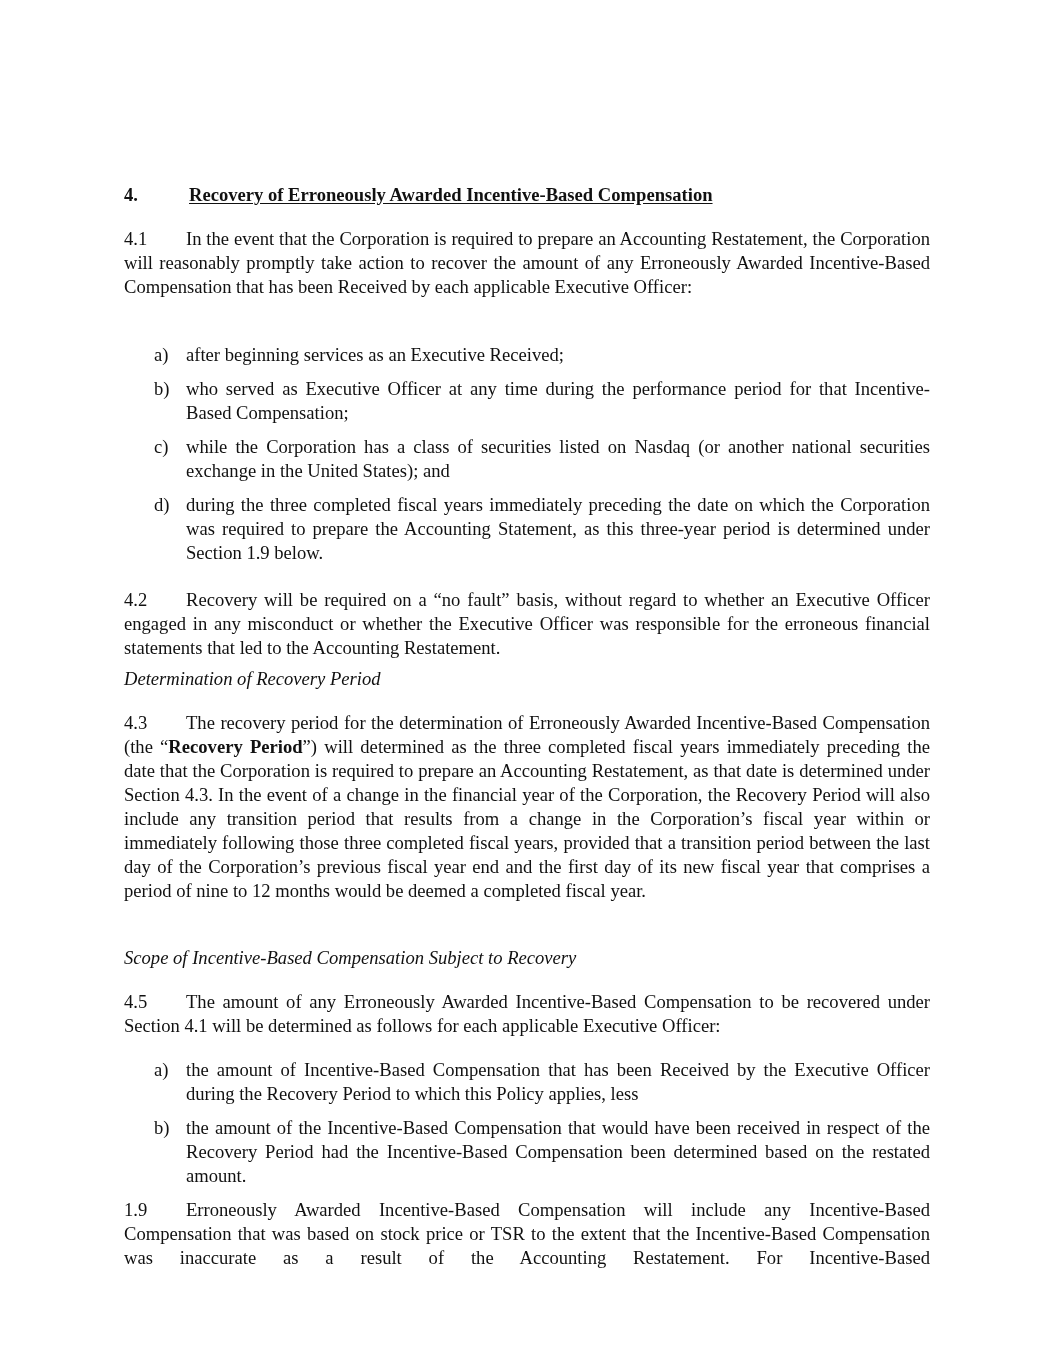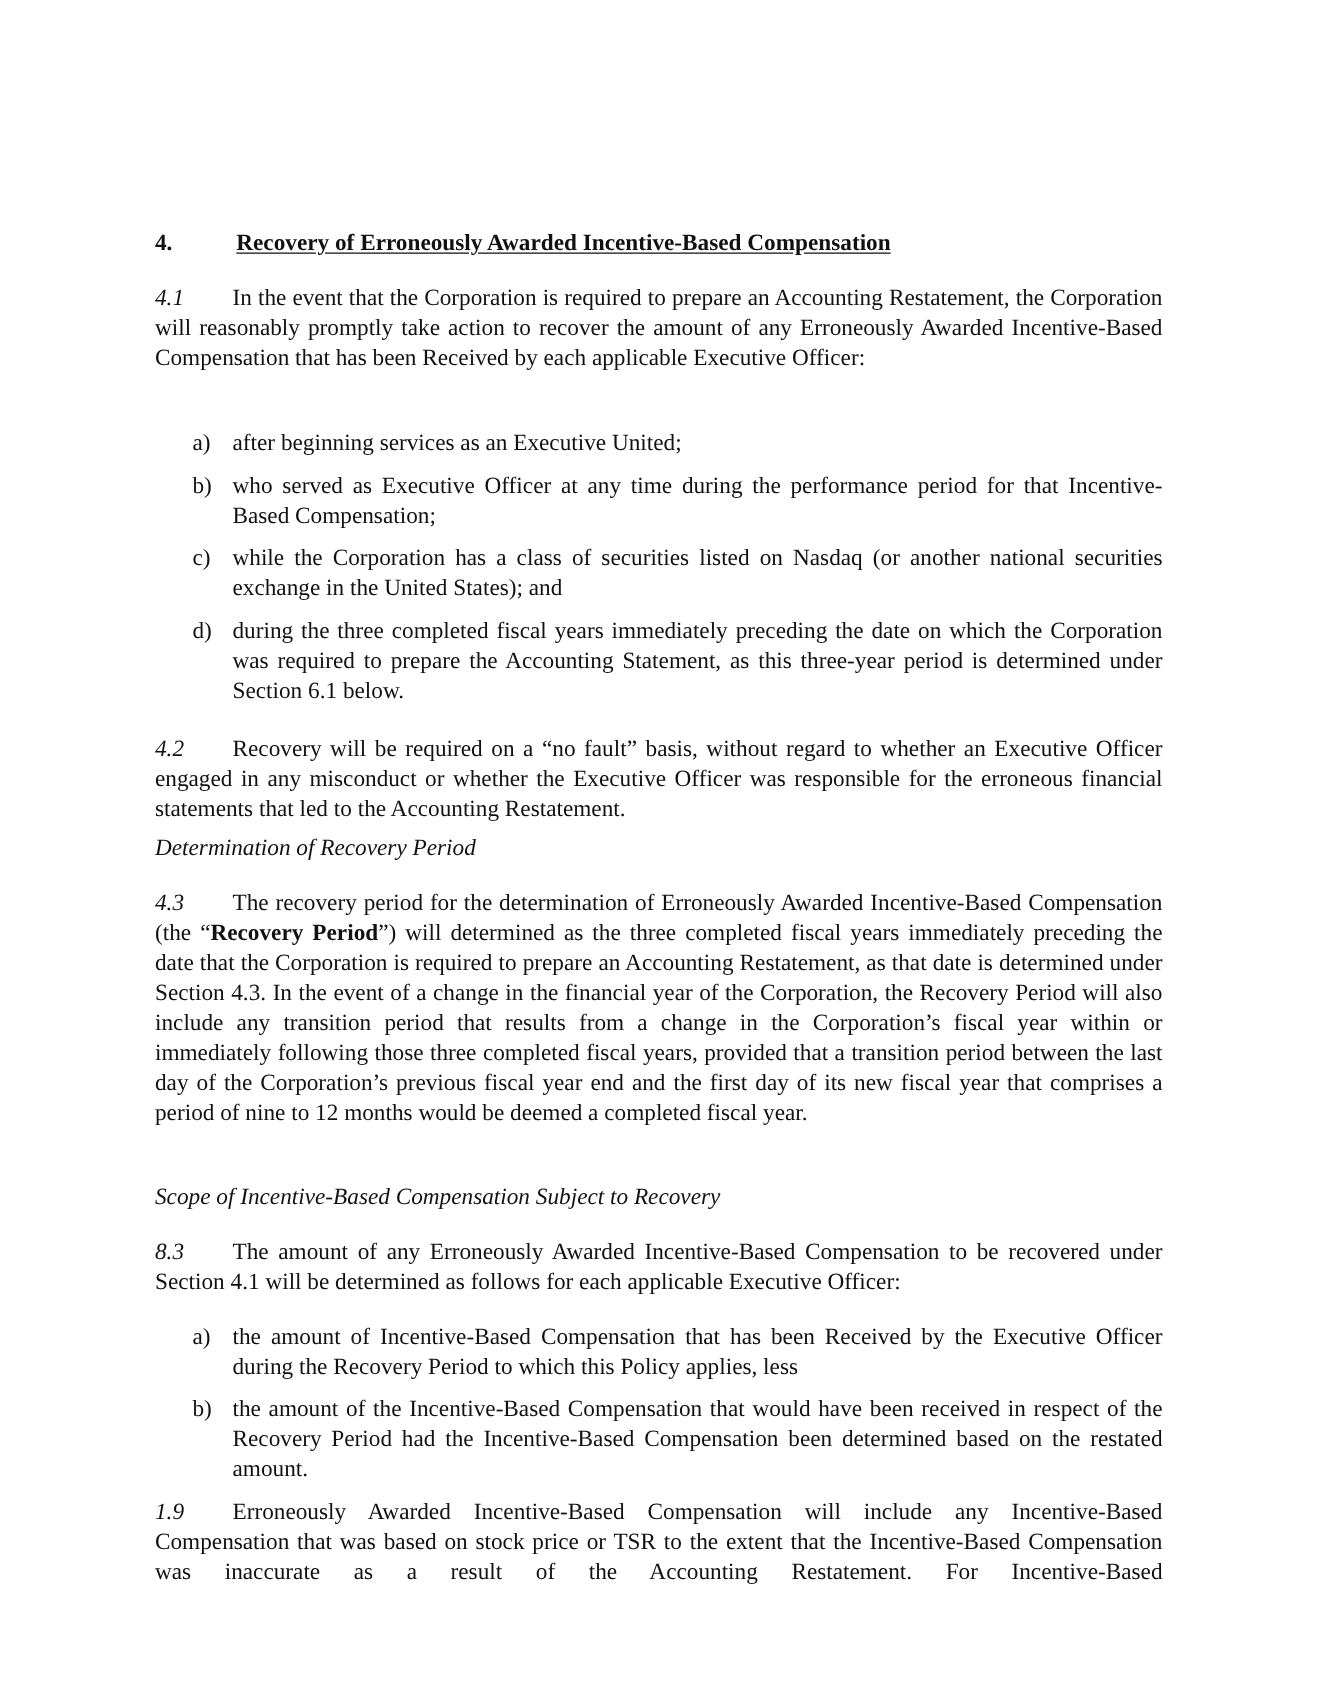--- a/index.html
+++ b/index.html
@@ -6,21 +6,21 @@
   body { width: 1055px; height: 1365px; position: relative; overflow: hidden; }
   .page {
     position: absolute; left: 124px; top: 0; width: 806px;
     font-family: "Liberation Serif", serif; font-size: 18.6px; color: #111111;
     line-height: 24px;
   }
   .heading { position: absolute; left: 0; top: 183px; font-weight: bold; white-space: nowrap; }
   .heading .u { text-decoration: underline; text-underline-offset: 2px; margin-left: 33px; }
   .heading .num { display: inline-block; width: 32px; }
   .para { position: absolute; left: 0; width: 806px; text-align: justify; }
-  .para .sec { display: inline-block; width: 62px; font-style: italic; }
+  .para .sec { display: inline-block; width: 62px; }
   .item { position: absolute; left: 30px; width: 776px; }
   .item .lbl { position: absolute; left: 0; top: 0; width: 30px; }
   .item .txt { margin-left: 32px; text-align: justify; display: block; }
   .subhead { position: absolute; left: 0; font-style: italic; white-space: nowrap; }
   .justify-last { text-align-last: justify; }
 </style>
 </head>
 <body>
 
 <div class="page">
@@ -28,49 +28,49 @@
   <div class="heading">
     <span class="num">4.</span><span class="u">Recovery of Erroneously Awarded Incentive-Based Compensation</span>
   </div>
 
   <div class="para" style="top:227px;">
     <span class="sec">4.1</span><span>In the event that the Corporation is required to prepare an Accounting Restatement, the Corporation will reasonably promptly take action to recover the amount of any Erroneously Awarded Incentive-Based Compensation that has been Received by each applicable Executive Officer:</span>
   </div>
 
   <div class="item" style="top:343px;">
     <span class="lbl">a)</span>
-    <span class="txt">after beginning services as an Executive United;</span>
+    <span class="txt">after beginning services as an Executive Received;</span>
   </div>
   <div class="item" style="top:377px;">
     <span class="lbl">b)</span>
     <span class="txt">who served as Executive Officer at any time during the performance period for that Incentive-Based Compensation;</span>
   </div>
   <div class="item" style="top:435px;">
     <span class="lbl">c)</span>
     <span class="txt">while the Corporation has a class of securities listed on Nasdaq (or another national securities exchange in the United States); and</span>
   </div>
   <div class="item" style="top:493px;">
     <span class="lbl">d)</span>
-    <span class="txt">during the three completed fiscal years immediately preceding the date on which the Corporation was required to prepare the Accounting Statement, as this three-year period is determined under Section 6.1 below.</span>
+    <span class="txt">during the three completed fiscal years immediately preceding the date on which the Corporation was required to prepare the Accounting Statement, as this three-year period is determined under Section 1.9 below.</span>
   </div>
 
   <div class="para" style="top:588px;">
     <span class="sec">4.2</span><span>Recovery will be required on a “no fault” basis, without regard to whether an Executive Officer engaged in any misconduct or whether the Executive Officer was responsible for the erroneous financial statements that led to the Accounting Restatement.</span>
   </div>
 
   <div class="subhead" style="top:667px;text-align:center;">Determination of Recovery Period</div>
 
   <div class="para" style="top:711px;">
     <span class="sec">4.3</span><span>The recovery period for the determination of Erroneously Awarded Incentive-Based Compensation (the “</span><b>Recovery Period</b><span>”) will determined as the three completed fiscal years immediately preceding the date that the Corporation is required to prepare an Accounting Restatement, as that date is determined under Section 4.3.  In the event of a change in the financial year of the Corporation, the Recovery Period will also include any transition period that results from a change in the Corporation’s fiscal year within or immediately following those three completed fiscal years, provided that a transition period between the last day of the Corporation’s previous fiscal year end and the first day of its new fiscal year that comprises a period of nine to 12 months would be deemed a completed fiscal year.</span>
   </div>
 
   <div class="subhead" style="top:946px;">Scope of Incentive-Based Compensation Subject to Recovery</div>
 
   <div class="para" style="top:990px;">
-    <span class="sec">8.3</span><span>The amount of any Erroneously Awarded Incentive-Based Compensation to be recovered under Section 4.1 will be determined as follows for each applicable Executive Officer:</span>
+    <span class="sec">4.5</span><span>The amount of any Erroneously Awarded Incentive-Based Compensation to be recovered under Section 4.1 will be determined as follows for each applicable Executive Officer:</span>
   </div>
 
   <div class="item" style="top:1058px;">
     <span class="lbl">a)</span>
     <span class="txt">the amount of Incentive-Based Compensation that has been Received by the Executive Officer during the Recovery Period to which this Policy applies, less</span>
   </div>
   <div class="item" style="top:1116px;">
     <span class="lbl">b)</span>
     <span class="txt">the amount of the Incentive-Based Compensation that would have been received in respect of the Recovery Period had the Incentive-Based Compensation been determined based on the restated amount.</span>
   </div>

